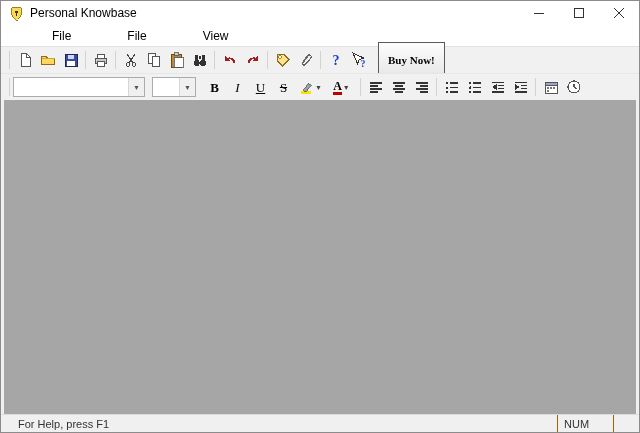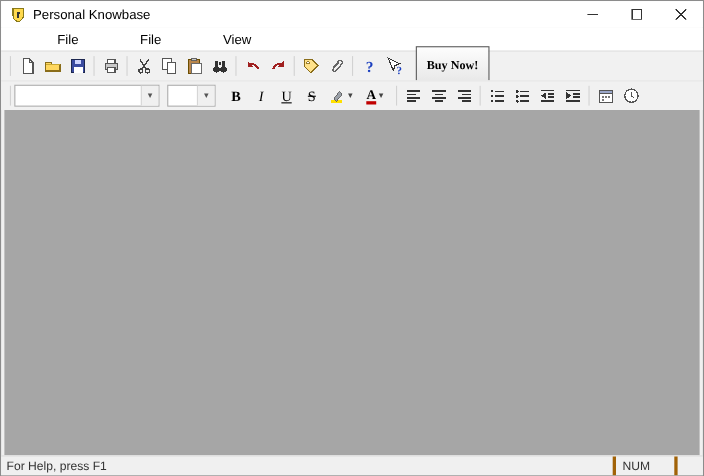--- a/index.html
+++ b/index.html
@@ -44,22 +44,22 @@
   .letter.u { text-decoration:underline; }
   .letter.s { text-decoration:line-through; }
   .acolor { font-family:"Liberation Serif",serif; font-size:12px; font-weight:bold; line-height:1;
             border-bottom:3px solid #c00000; padding-bottom:0px; }
   .dd { font-size:7px; color:#444; }
   
   .workspace { flex:1 1 auto; background:#a6a6a6; margin:0 3px; }
   
   .statusbar { height:18px; background:#f0f0f0; border-top:1px solid #dcdcdc;
                display:flex; align-items:center; font-size:11px; color:#333; flex:0 0 auto; }
-  .status-left { flex:1; padding-left:5px; }
-  .status-pane { height:100%; display:flex; align-items:center; border-left:3px solid #a16207; padding:0 6px; }
+  .status-left { flex:1; padding-left:17px; }
+  .status-pane { height:100%; display:flex; align-items:center; border-left:1px solid #a16207; padding:0 6px; }
   .status-pane.num { width:56px; }
   .status-pane.grip { width:26px; }
   svg { shape-rendering:crispEdges; }
 </style>
 </head>
 <body>
 
 <div class="window">
 
   <div class="titlebar">

